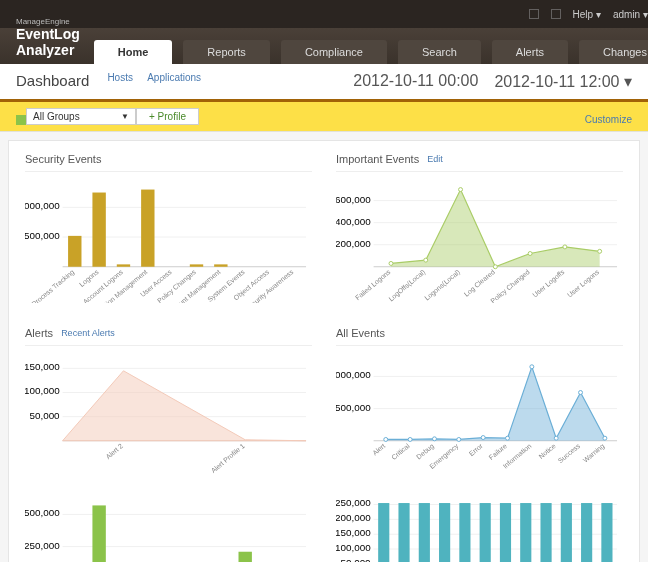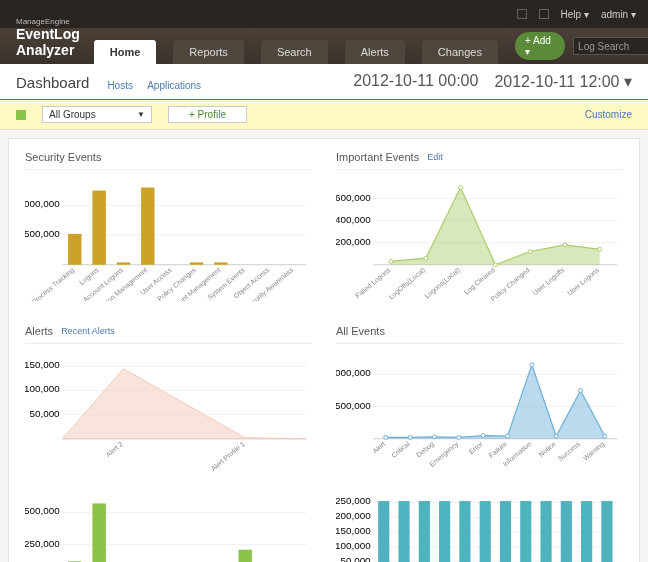--- a/index.html
+++ b/index.html
@@ -1,39 +1,39 @@
 <!DOCTYPE html>
 <html><head>
 <meta charset="utf-8">
 <style>
 *{box-sizing:border-box;margin:0;padding:0;font-family:Arial,Helvetica,sans-serif}
 body{background:#f5f5f5;font-size:10px;color:#333}
-.topbar{background:#2b2521;color:#ccc;height:28px;display:flex;align-items:center;justify-content:flex-end;padding:0 12px;gap:12px;font-size:10px}
+.topbar{background:#2b2521;color:#ccc;height:28px;display:flex;align-items:center;justify-content:flex-end;padding:0 0;gap:12px;font-size:10px}
 .topbar .icon{width:10px;height:10px;border:1px solid #888;opacity:.6}
 .topbar a{color:#ccc;text-decoration:none;cursor:pointer}
 .navbar{background:linear-gradient(#4a4038,#3a322b);height:36px;display:flex;align-items:flex-end;padding:0 12px;gap:0}
 .brand{color:#fff;padding:0 14px 6px 4px}
 .brand .small{font-size:8px;color:#bbb}
 .brand .big{font-size:14px;font-weight:bold}
 .tabs{display:flex;align-items:flex-end;height:100%}
-.tab{padding:6px 16px;color:#ddd;font-size:11px;cursor:pointer;border-top-left-radius:3px;border-top-right-radius:3px;background:#4f463e;margin-right:17px}
+.tab{padding:6px 24px;color:#ddd;font-size:11px;cursor:pointer;border-top-left-radius:3px;border-top-right-radius:3px;background:#4f463e;margin-right:11px}
 .tab.active{background:#fff;color:#333;font-weight:bold}
 .nav-right{margin-left:auto;display:flex;align-items:center;gap:8px;padding-bottom:4px}
 .add-btn{background:#5a8a3a;color:#fff;padding:3px 10px;border-radius:14px;font-size:10px;cursor:pointer}
 .search-box{background:#2b2521;border:1px solid #555;width:130px;height:18px;padding:0 4px;color:#999;font-size:10px;display:flex;align-items:center;justify-content:space-between}
 .search-box .mag{width:8px;height:8px;border:1px solid #888;border-radius:50%}
-.subhead{background:#fff;border-bottom:1px solid #a16207;padding:8px 16px;display:flex;align-items:flex-end}
+.subhead{background:#fff;border-bottom:3px solid #a16207;padding:8px 16px;display:flex;align-items:flex-start}
 .subhead h1{font-size:15px;font-weight:normal;color:#444;margin-right:18px}
 .subhead .links a{color:#4a7ab0;font-size:10px;margin-right:12px;text-decoration:none}
 .subhead .dates{margin-left:auto;font-size:16px;color:#555;display:flex;gap:16px}
-.filterbar{background:#fef9c3;border-bottom:1px solid #e2e2d8;padding:6px 16px;display:flex;align-items:center;gap:16px}
+.filterbar{background:#fde047;border-bottom:1px solid #e2e2d8;padding:6px 16px;display:flex;align-items:flex-end;gap:0}
 .flag{width:10px;height:10px;background:#8bc34a}
 .select{background:#fff;border:1px solid #ccc;padding:2px 6px;font-size:10px;min-width:110px;display:flex;justify-content:space-between;align-items:center}
 .select .arrow{font-size:8px}
-.profile-btn{background:#fff;border:1px solid #ccc;padding:2px 20px;font-size:10px;color:#4a8a2a;cursor:pointer}
+.profile-btn{background:#fff;border:1px solid #ccc;padding:2px 12px;font-size:10px;color:#4a8a2a;cursor:pointer}
 .customize{margin-left:auto;color:#4a7ab0;font-size:10px;text-decoration:none;cursor:pointer}
 .content{background:#fff;margin:8px;border:1px solid #e5e5e5;padding:6px 16px 16px}
 .grid{display:grid;grid-template-columns:1fr 1fr;gap:18px 24px}
 .panel{border-top:none}
 .panel-title{font-size:11px;color:#555;padding:6px 0;border-bottom:1px solid #eee;margin-bottom:11px;display:flex;align-items:center;gap:8px}
 .panel-title a{color:#4a7ab0;font-size:9px;text-decoration:none}
 .chart{height:120px;position:relative}
 .chart svg{width:100%;height:100%}
 .xlabel{font-size:7px;fill:#888}
 </style>
@@ -48,20 +48,21 @@
 </div>
 
 <div class="navbar">
   <div class="brand">
     <div class="small">ManageEngine</div>
     <div class="big">EventLog Analyzer</div>
   </div>
   <div class="tabs" id="nav-tabs">
       <div class="tab active">Home</div>
       <div class="tab">Reports</div>
+      <div class="tab">Compliance</div>
       <div class="tab">Search</div>
       <div class="tab">Alerts</div>
       <div class="tab">Changes</div>
     </div>
   <div class="nav-right">
     <div class="add-btn"><span>+ Add</span> ▾</div>
     <div class="search-box">
       <span>Log Search</span>
       <span class="mag"></span>
     </div>

